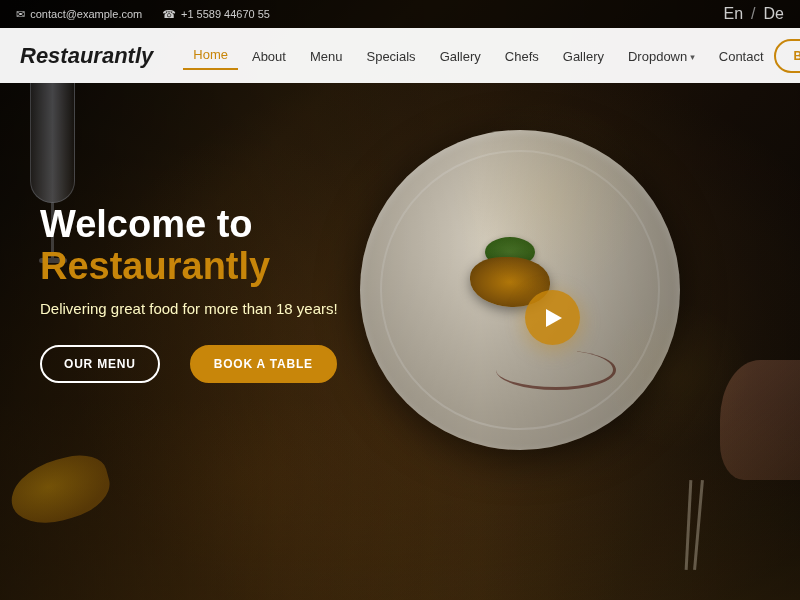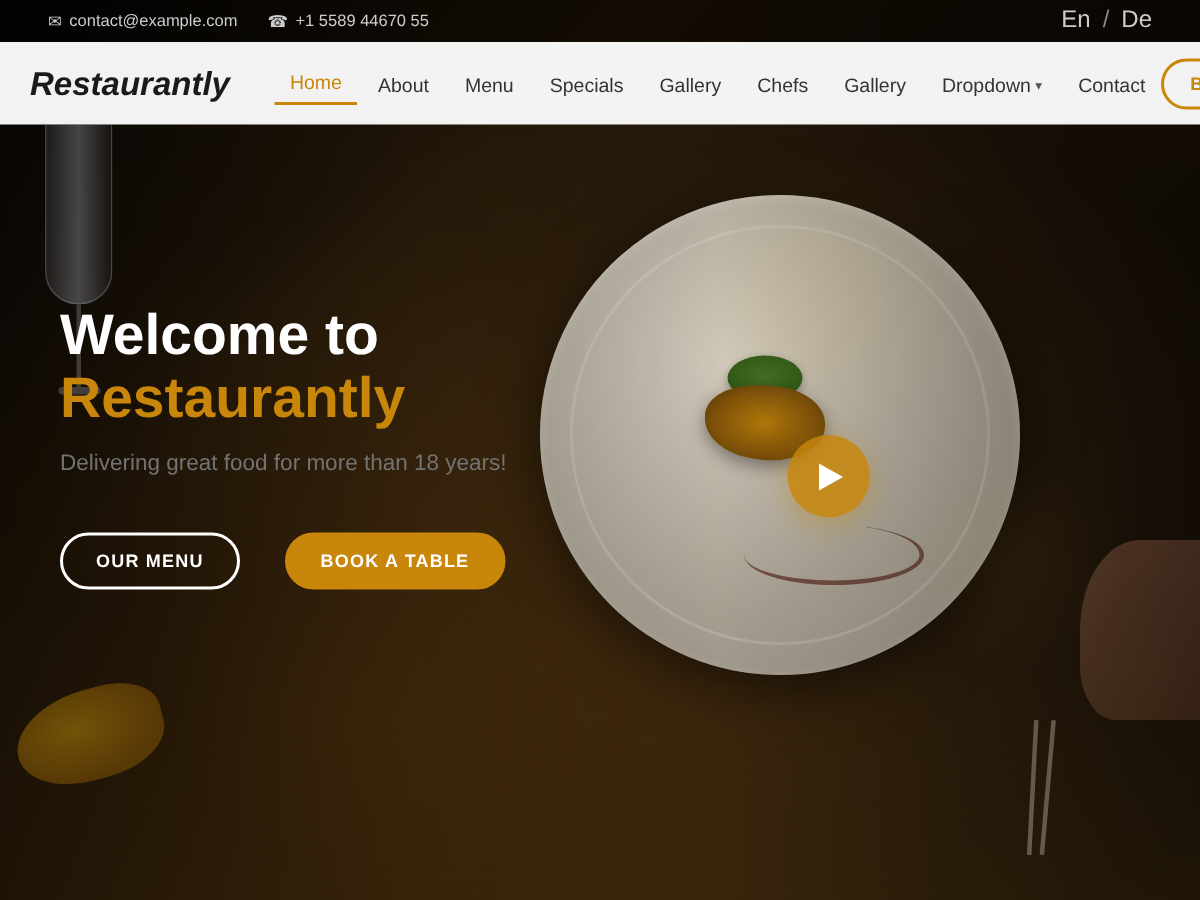--- a/index.html
+++ b/index.html
@@ -106,21 +106,21 @@
     .top-bar {
       position: absolute;
       top: 0;
       left: 0;
       right: 0;
       height: 28px;
       background: rgba(0,0,0,0.5);
       display: flex;
       align-items: center;
       justify-content: space-between;
-      padding: 0 32px;
+      padding: 0 16px;
       z-index: 10;
     }
 
     .top-bar-left {
       display: flex;
       align-items: center;
       gap: 20px;
     }
 
     .top-bar-info {
@@ -228,22 +228,22 @@
       line-height: 1.1;
       margin-bottom: 12px;
     }
 
     .hero-title-brand {
       color: #c8860a;
     }
 
     .hero-subtitle {
       font-size: 15px;
-      color: #737373;
-      margin-bottom: 38px;
+      color: #fef9c3;
+      margin-bottom: 28px;
     }
 
     .hero-buttons {
       display: flex;
       gap: 30px;
       align-items: center;
     }
 
     .btn-our-menu {
       border: 2px solid #ffffff;

